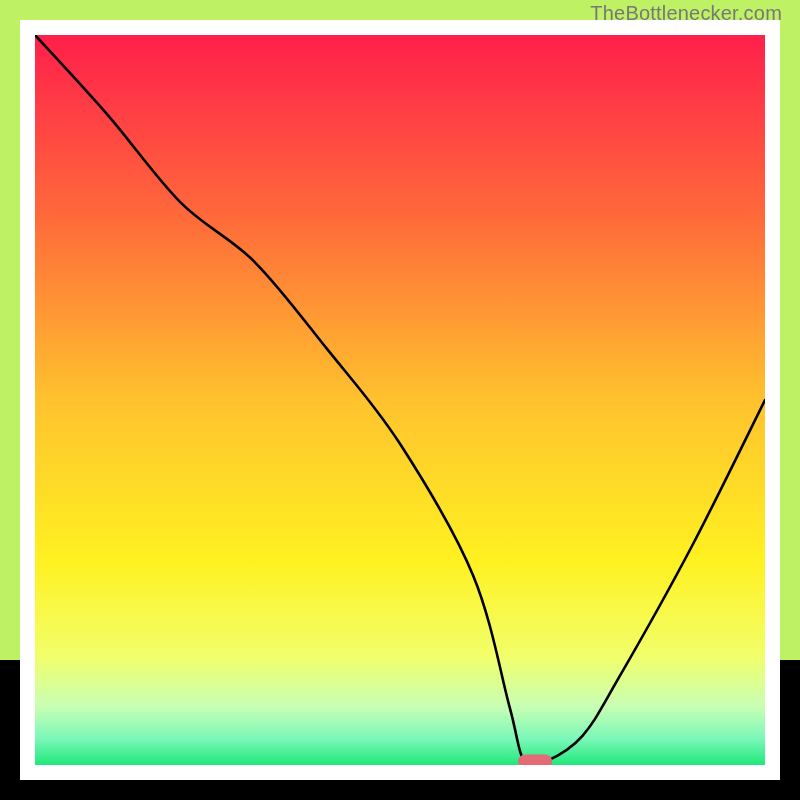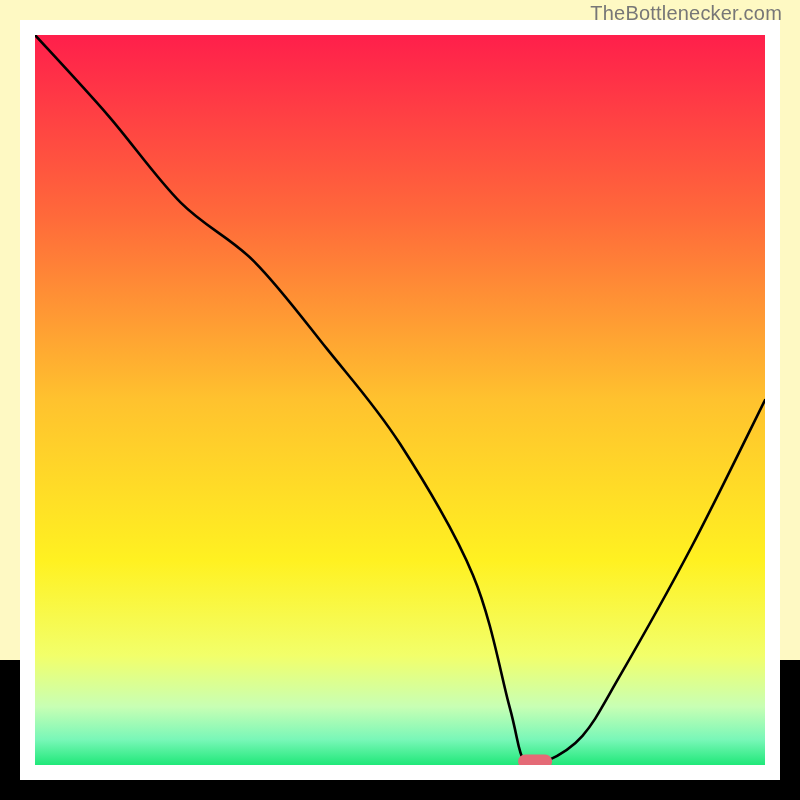--- a/index.html
+++ b/index.html
@@ -8,21 +8,21 @@
     width: 800px;
     height: 800px;
     background: #000;
     overflow: hidden;
     font-family: Arial, Helvetica, sans-serif;
   }
   .frame {
     position: relative;
     width: 800px;
     height: 660px;
-    background: #fef9c3;
+    background: #bef264;
   }
   .plot-outer {
     position: absolute;
     left: 20px;
     top: 20px;
     width: 760px;
     height: 760px;
     background: #fff;
   }
   .plot-inner {

